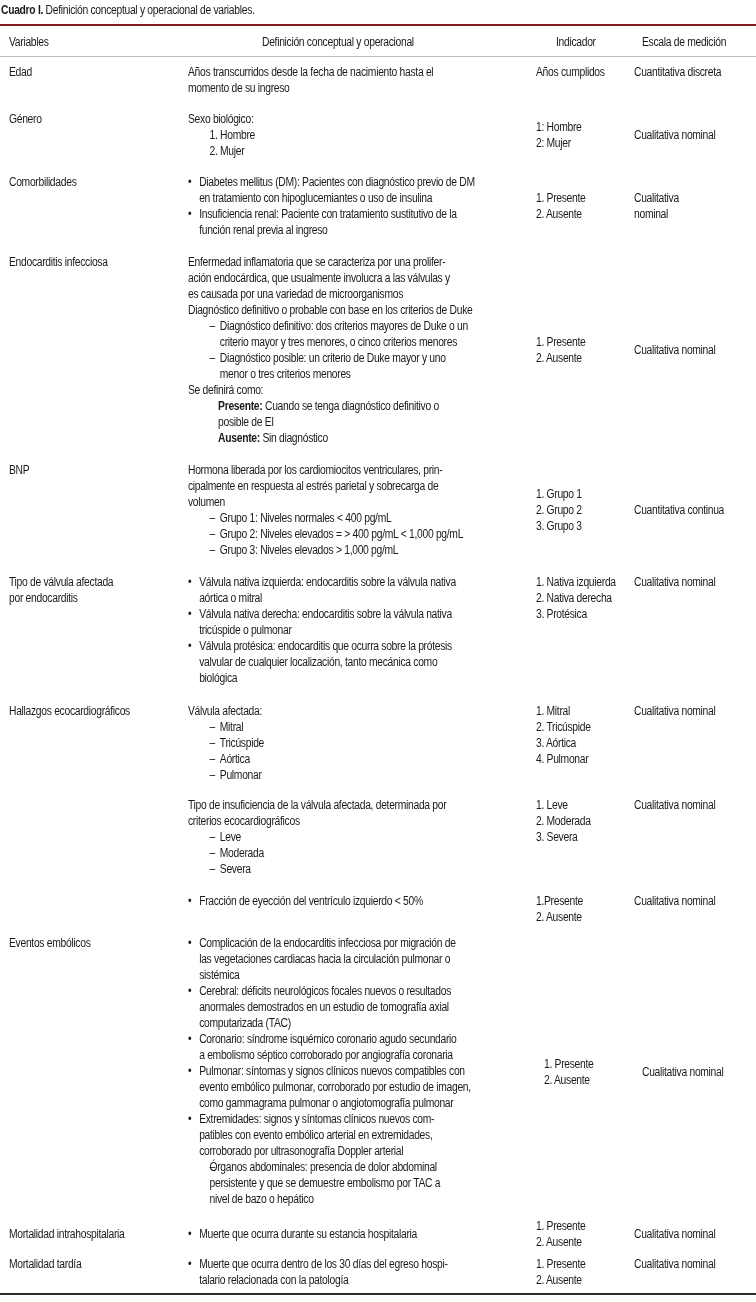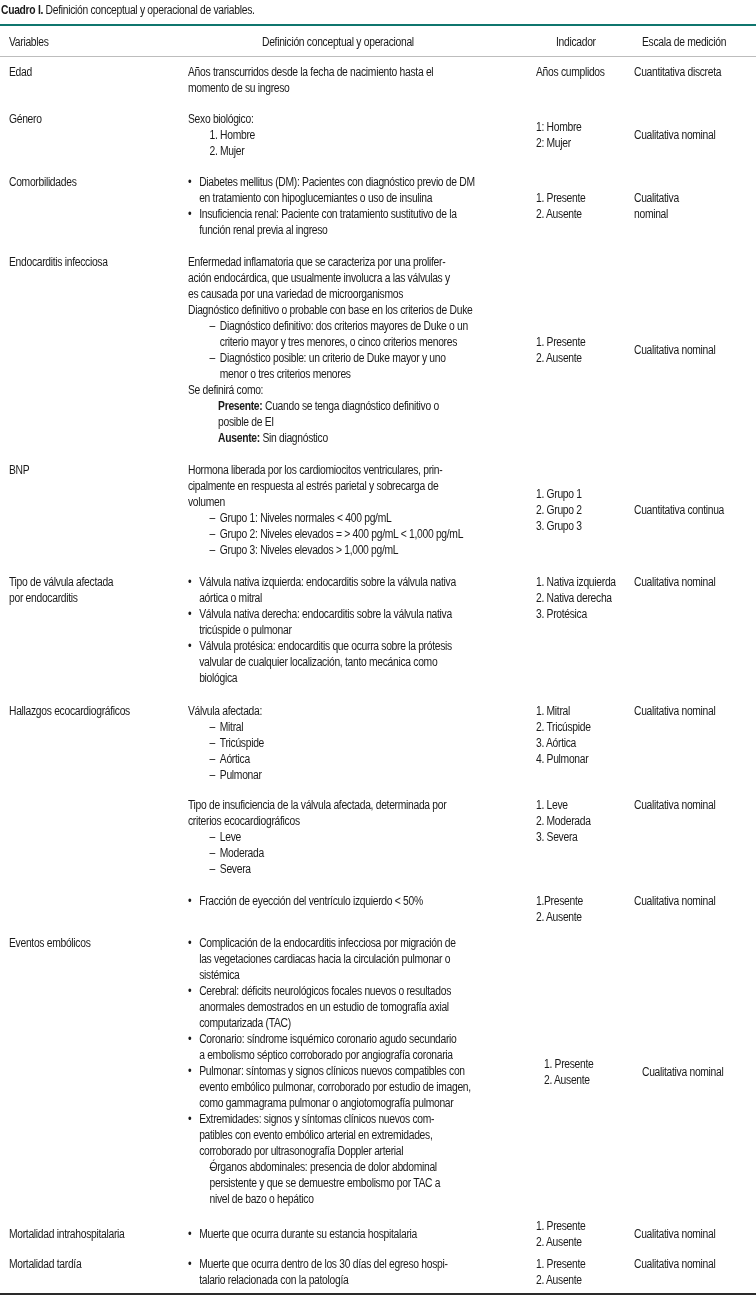--- a/index.html
+++ b/index.html
@@ -11,21 +11,21 @@
   }
   .caption {
     position: absolute; left: 1px; top: 3px;
     font-size: 12px; line-height: 14px;
     transform: scaleX(0.86); transform-origin: left top;
     white-space: nowrap;
   }
   .caption b { font-weight: bold; }
   .table {
     position: absolute; left: 0; top: 24px; width: 756px;
-    border-top: 2px solid #0f766e;
+    border-top: 2px solid #7f1d1d;
   }
   .hdr {
     position: relative; height: 30px;
     border-bottom: 1px solid #bdbdbd;
   }
   .cell { position: absolute; white-space: nowrap; line-height: 16px; transform: scaleX(0.86); transform-origin: left top; }
   .hdr .cell { top: 8px; }
   .row { position: absolute; left: 0; width: 756px; }
   .row .cell { top: 0; }
   .c1 { left: 9px; }

